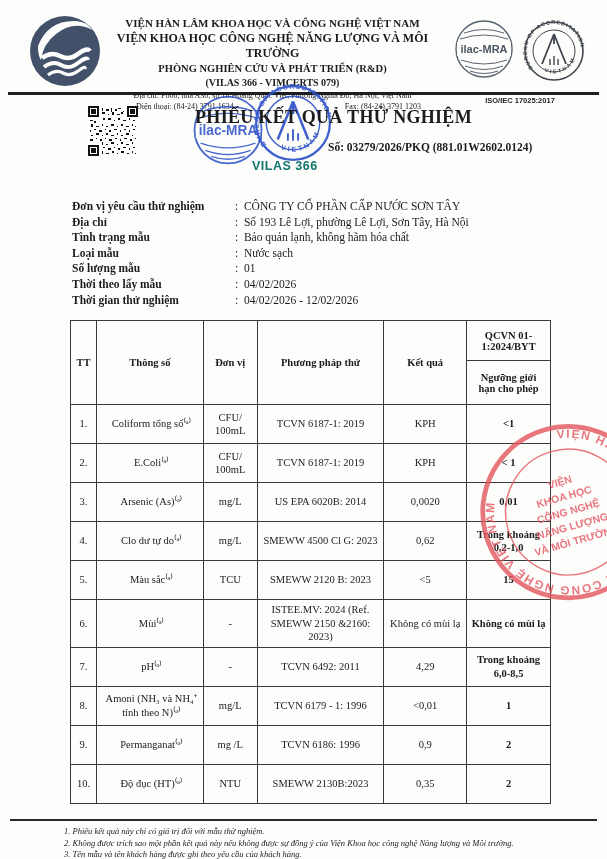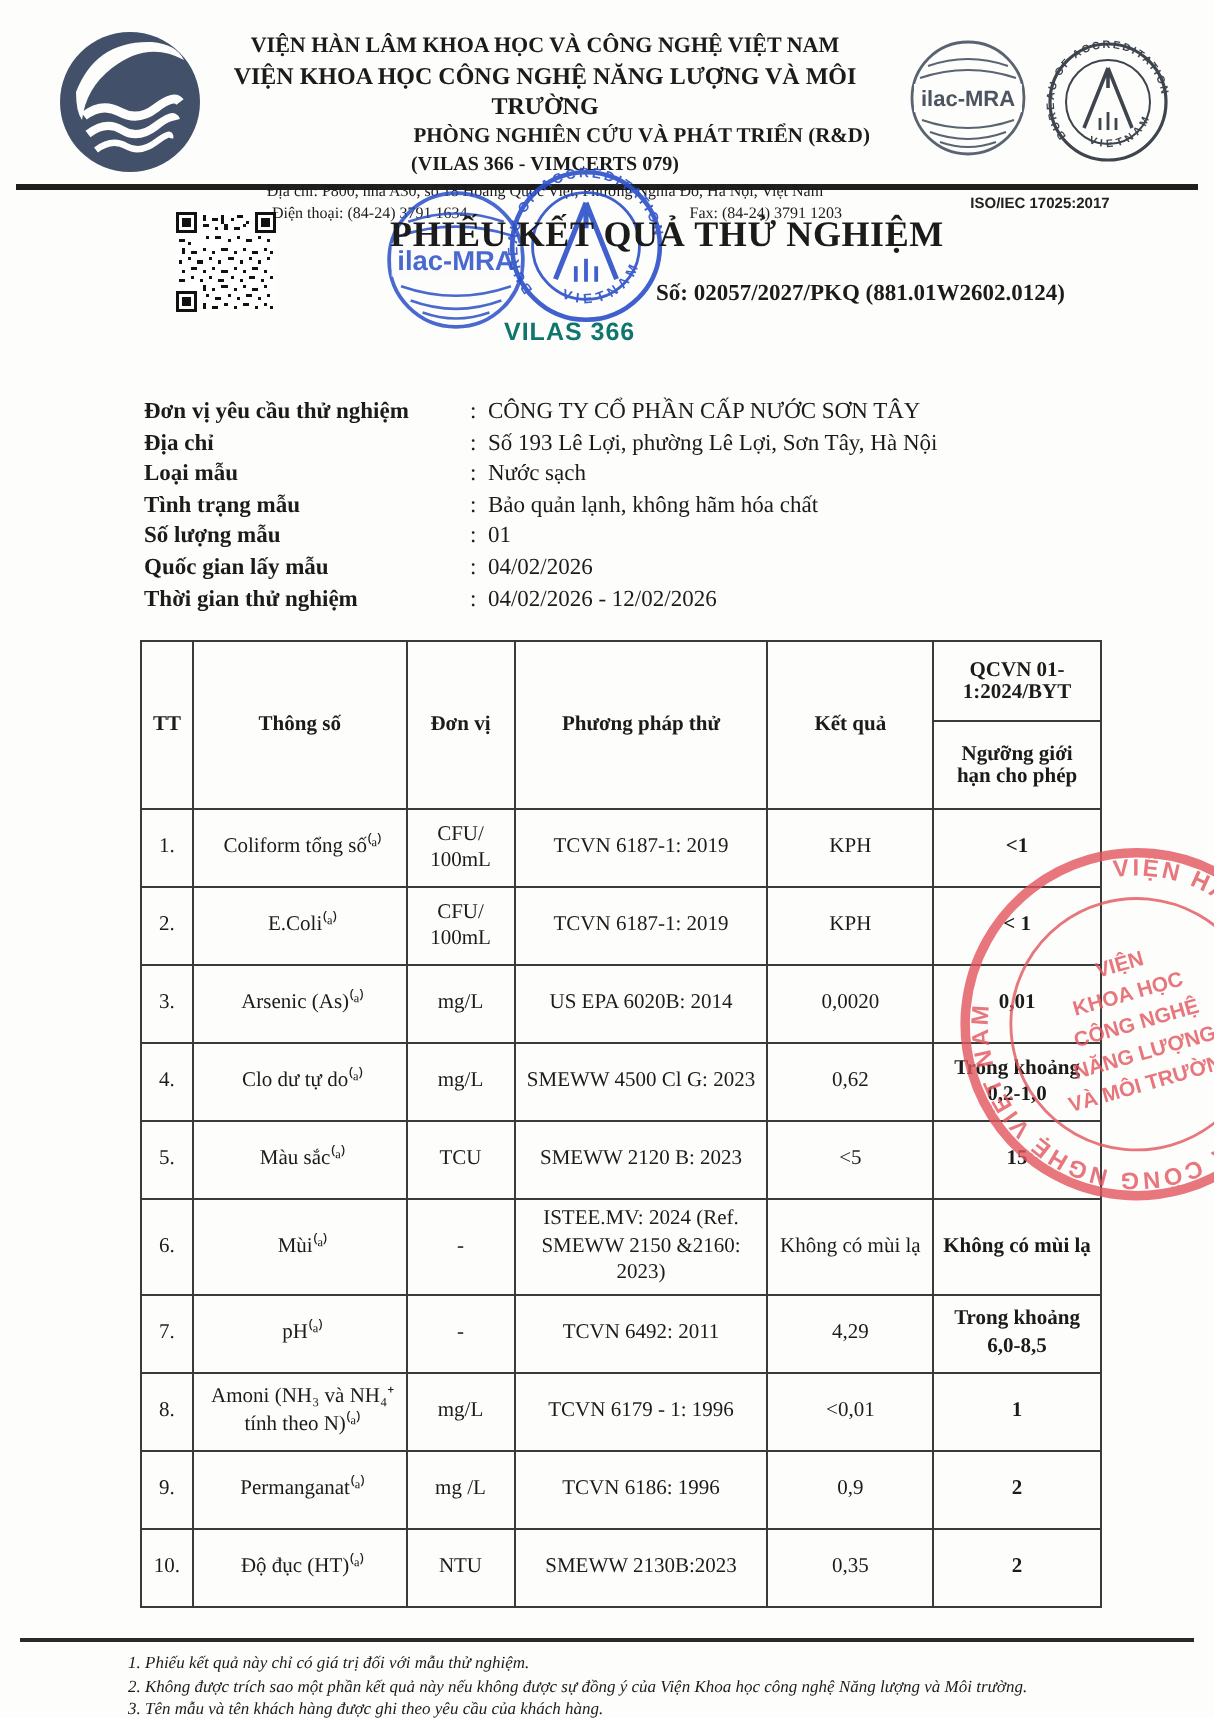--- a/index.html
+++ b/index.html
@@ -4,21 +4,21 @@
 <style>
   * { margin:0; padding:0; box-sizing:border-box; }
   body { background:#ffffff; font-family:"Liberation Serif", serif; color:#1b1b1b; }
   .page { width:607px; height:859px; position:relative; overflow:hidden; background:#fdfdfc; margin:0 auto; }
 
   
   .header-row { display:flex; padding:12px 8px 0 26px; gap:6px; height:90px; }
   .org-block { flex:1; text-align:center; padding-top:4px; line-height:1.32; }
   .org1 { font-weight:bold; font-size:11px; }
   .org2 { font-weight:bold; font-size:12px; }
-  .org3 { font-weight:bold; font-size:10.5px;text-align:right; }
+  .org3 { font-weight:bold; font-size:10.5px; }
   .org4 { font-weight:bold; font-size:10px;text-align:center; }
   .addr { font-size:8px; margin-top:2px; }
   .phone-fax { display:flex; justify-content:space-between; font-size:8px; padding:0 14px 0 26px; }
   .right-block { width:158px; text-align:center; padding-top:6px; }
   .right-stamps { display:flex; justify-content:center; gap:6px; }
   .iso-label { font-family:"Liberation Sans", sans-serif; font-weight:bold; font-size:7.5px; margin-top:8px; color:#222; }
 
   .rule-thick { margin:2px 8px 0; border-top:3px solid #1f1f1f; }
 
   
@@ -166,30 +166,30 @@
         <text font-family="Liberation Sans, sans-serif" font-size="5.4" font-weight="bold" fill="#2b50c8" letter-spacing="2">
           <textPath href="#boaBotBlue" startOffset="32%">VIETNAM</textPath>
         </text>
         <path d="M33 16 L21 46 M33 16 L45 46 M33 16 L33 26" stroke="#2b50c8" stroke-width="2" fill="none"></path>
         <path d="M29 41 v6 M33 38 v9 M37 41 v6" stroke="#2b50c8" stroke-width="1.5" fill="none"></path>
       </svg>
     </span>
     <div class="vilas-text">VILAS 366</div>
 
     <div class="doc-title">PHIẾU KẾT QUẢ THỬ NGHIỆM</div>
-    <div class="doc-number">Số: 02057/2027/PKQ (881.01W2602.0124)</div>
+    <div class="doc-number">Số: 03279/2026/PKQ (881.01W2602.0124)</div>
   </div>
 
   <div class="info-section">
     <div class="info-row"><span class="info-label">Đơn vị yêu cầu thử nghiệm</span><span class="info-value">CÔNG TY CỔ PHẦN CẤP NƯỚC SƠN TÂY</span></div>
     <div class="info-row"><span class="info-label">Địa chỉ</span><span class="info-value">Số 193 Lê Lợi, phường Lê Lợi, Sơn Tây, Hà Nội</span></div>
+    <div class="info-row"><span class="info-label">Tình trạng mẫu</span><span class="info-value">Bảo quản lạnh, không hãm hóa chất</span></div>
     <div class="info-row"><span class="info-label">Loại mẫu</span><span class="info-value">Nước sạch</span></div>
-    <div class="info-row"><span class="info-label">Tình trạng mẫu</span><span class="info-value">Bảo quản lạnh, không hãm hóa chất</span></div>
     <div class="info-row"><span class="info-label">Số lượng mẫu</span><span class="info-value">01</span></div>
-    <div class="info-row"><span class="info-label">Quốc gian lấy mẫu</span><span class="info-value">04/02/2026</span></div>
+    <div class="info-row"><span class="info-label">Thời theo lấy mẫu</span><span class="info-value">04/02/2026</span></div>
     <div class="info-row"><span class="info-label">Thời gian thử nghiệm</span><span class="info-value">04/02/2026 - 12/02/2026</span></div>
   </div>
 
   <table class="results-table">
     <colgroup>
       <col style="width:26px">
         <col style="width:107px">
         <col style="width:54px">
         <col style="width:127px">
         <col style="width:83px">

